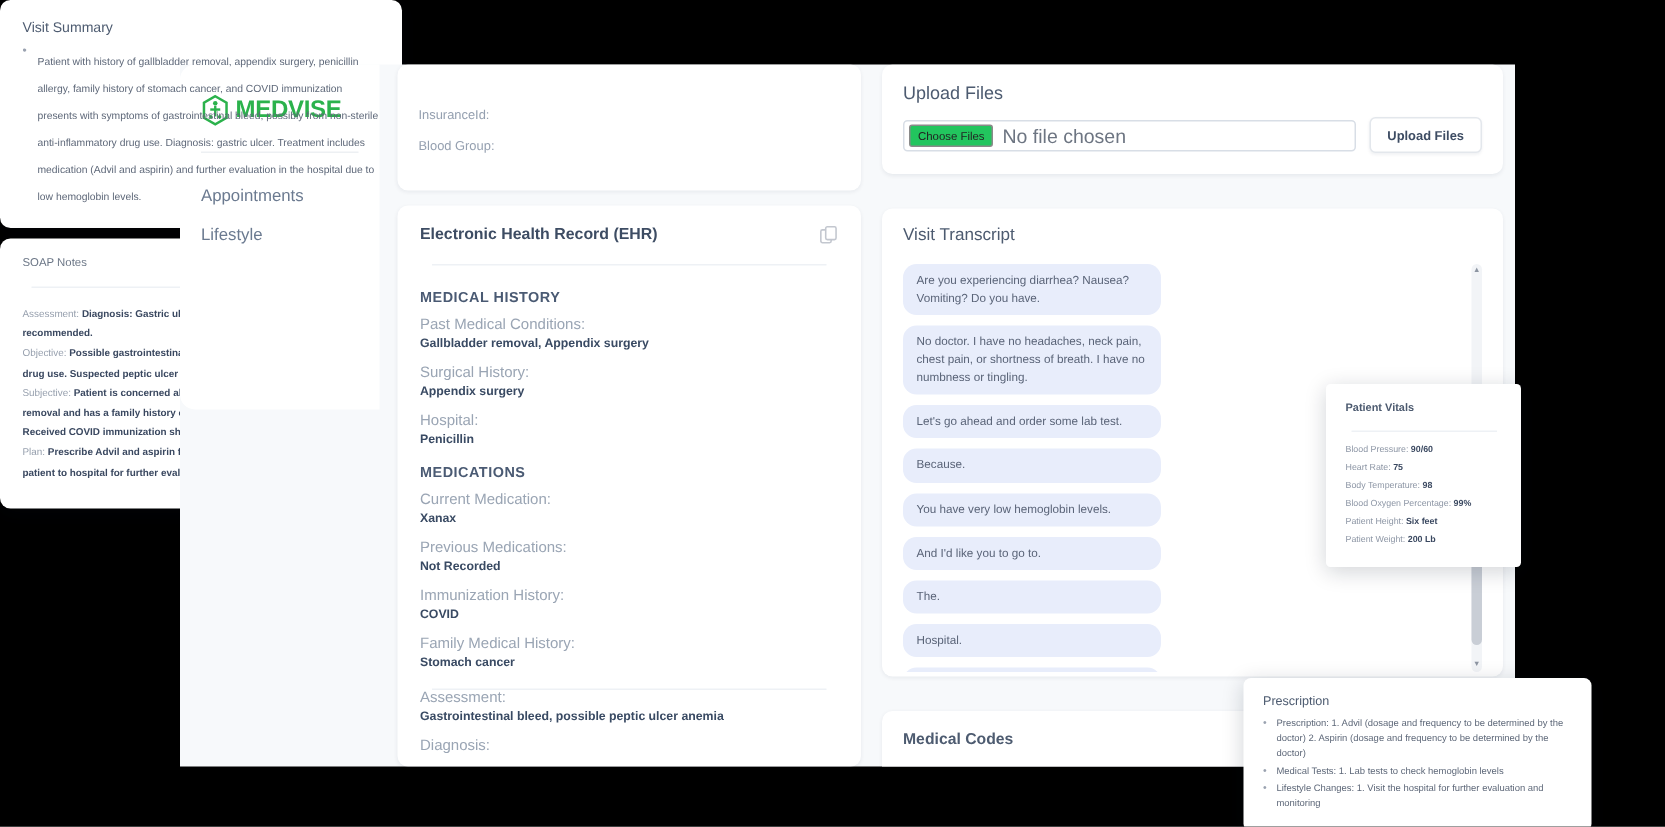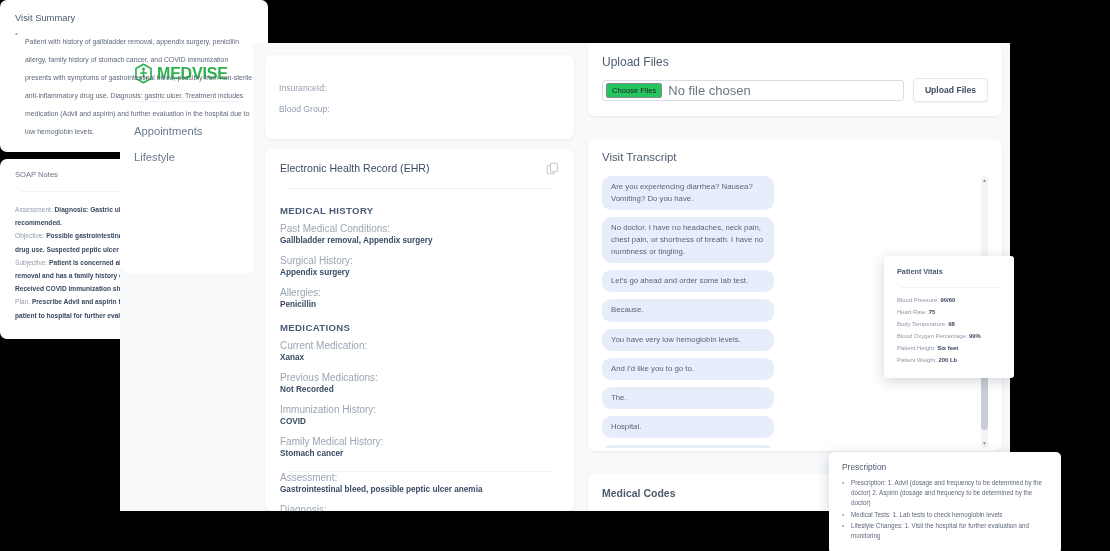--- a/index.html
+++ b/index.html
@@ -46,29 +46,29 @@
   .center-col {
     flex: 0 0 331px; width: 331px;
     padding: 0 10px 0 12px;
     display: flex; flex-direction: column; gap: 10px;
     overflow: hidden;
   }
   .card {
     background: #ffffff; border-radius: 7px;
     box-shadow: 0 1px 3px rgba(20,30,60,.07);
   }
-  .card-patient-tail { padding: 9px 14px 14px 14px; margin-top: 12px; }
+  .card-patient-tail { padding: 9px 14px 14px 14px; margin-top: 0; }
   .pi-line { font-size: 8.6px; color: #95a0b0; margin-bottom: 11px; }
   .pi-line.first { opacity: .25; margin-bottom: 9px; }
 
   .ehr-card { padding: 13px 15px 16px 15px; flex: 1 1 auto; overflow: hidden; }
   .ehr-head {
     display: flex; align-items: flex-start; justify-content: space-between;
   }
-  .ehr-title { font-size: 10.6px; color: #3d4c63; font-weight: 400; }
+  .ehr-title { font-size: 10.6px; color: #3d4c63; font-weight: 700; }
   .copy-icon { width: 13px; height: 13px; opacity: .45; cursor: pointer; }
   .ehr-rule { height: 1px; background: #eef1f5; margin: 13px 8px 0 8px; }
 
   .sec-title {
     font-size: 9.6px; font-weight: 700; color: #4a5a73;
     letter-spacing: .35px; margin: 16px 0 7px 0;
   }
   .sec-title.tight { margin-top: 13px; }
   .fld-label { font-size: 10px; color: #9aa5b4; margin-bottom: 2px; }
   .fld-value { font-size: 8.2px; color: #394a63; font-weight: 700; margin-bottom: 10px; }
@@ -226,21 +226,21 @@
             <rect x="5.5" y="1.5" width="8.5" height="10.5" rx="1.3" fill="#fff" stroke="#7b8496" stroke-width="1.3"></rect>
           </svg>
         </div>
         <div class="ehr-rule"></div>
 
         <div class="sec-title">MEDICAL HISTORY</div>
         <div class="fld-label">Past Medical Conditions:</div>
         <div class="fld-value">Gallbladder removal, Appendix surgery</div>
         <div class="fld-label">Surgical History:</div>
         <div class="fld-value">Appendix surgery</div>
-        <div class="fld-label">Allergies:</div>
+        <div class="fld-label">Hospital:</div>
         <div class="fld-value">Penicillin</div>
 
         <div class="sec-title tight">MEDICATIONS</div>
         <div class="fld-label">Current Medication:</div>
         <div class="fld-value">Xanax</div>
         <div class="fld-label">Previous Medications:</div>
         <div class="fld-value">Not Recorded</div>
         <div class="fld-label">Immunization History:</div>
         <div class="fld-value">COVID</div>
         <div class="fld-label">Family Medical History:</div>

